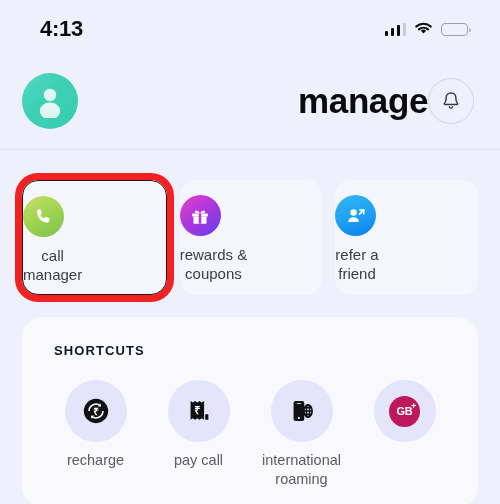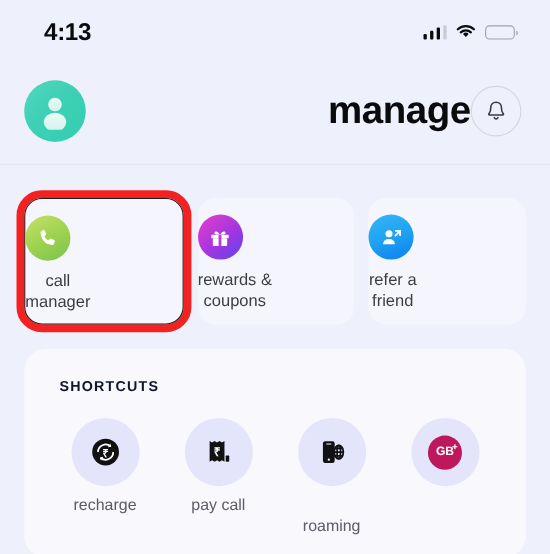--- a/index.html
+++ b/index.html
@@ -333,21 +333,21 @@
             <rect x="10.2" y="7.6" width="5" height="1" rx="0.5" fill="#ffffff"></rect>
             <circle cx="12.7" cy="23.4" r="1.1" fill="#ffffff"></circle>
             <g fill="#111114">
               <ellipse cx="22.4" cy="16" rx="4.4" ry="6.6" fill="none" stroke="#111114" stroke-width="1.7"></ellipse>
               <ellipse cx="22.4" cy="16" rx="1.7" ry="6.6" fill="none" stroke="#111114" stroke-width="1.7"></ellipse>
               <path d="M18.2 12.4h8.4M18.2 19.6h8.4M18 16h8.8" stroke="#111114" stroke-width="1.7"></path>
             </g>
           </svg>
         </div>
         <div class="slabel">
-          <br>
+          <span>international</span><br>
           <span>roaming</span>
         </div>
       </div>
 
       <div class="shortcut">
         <div class="bubble">
           <div class="gb-badge">
             <span>GB</span>
             <sup>+</sup>
           </div>

